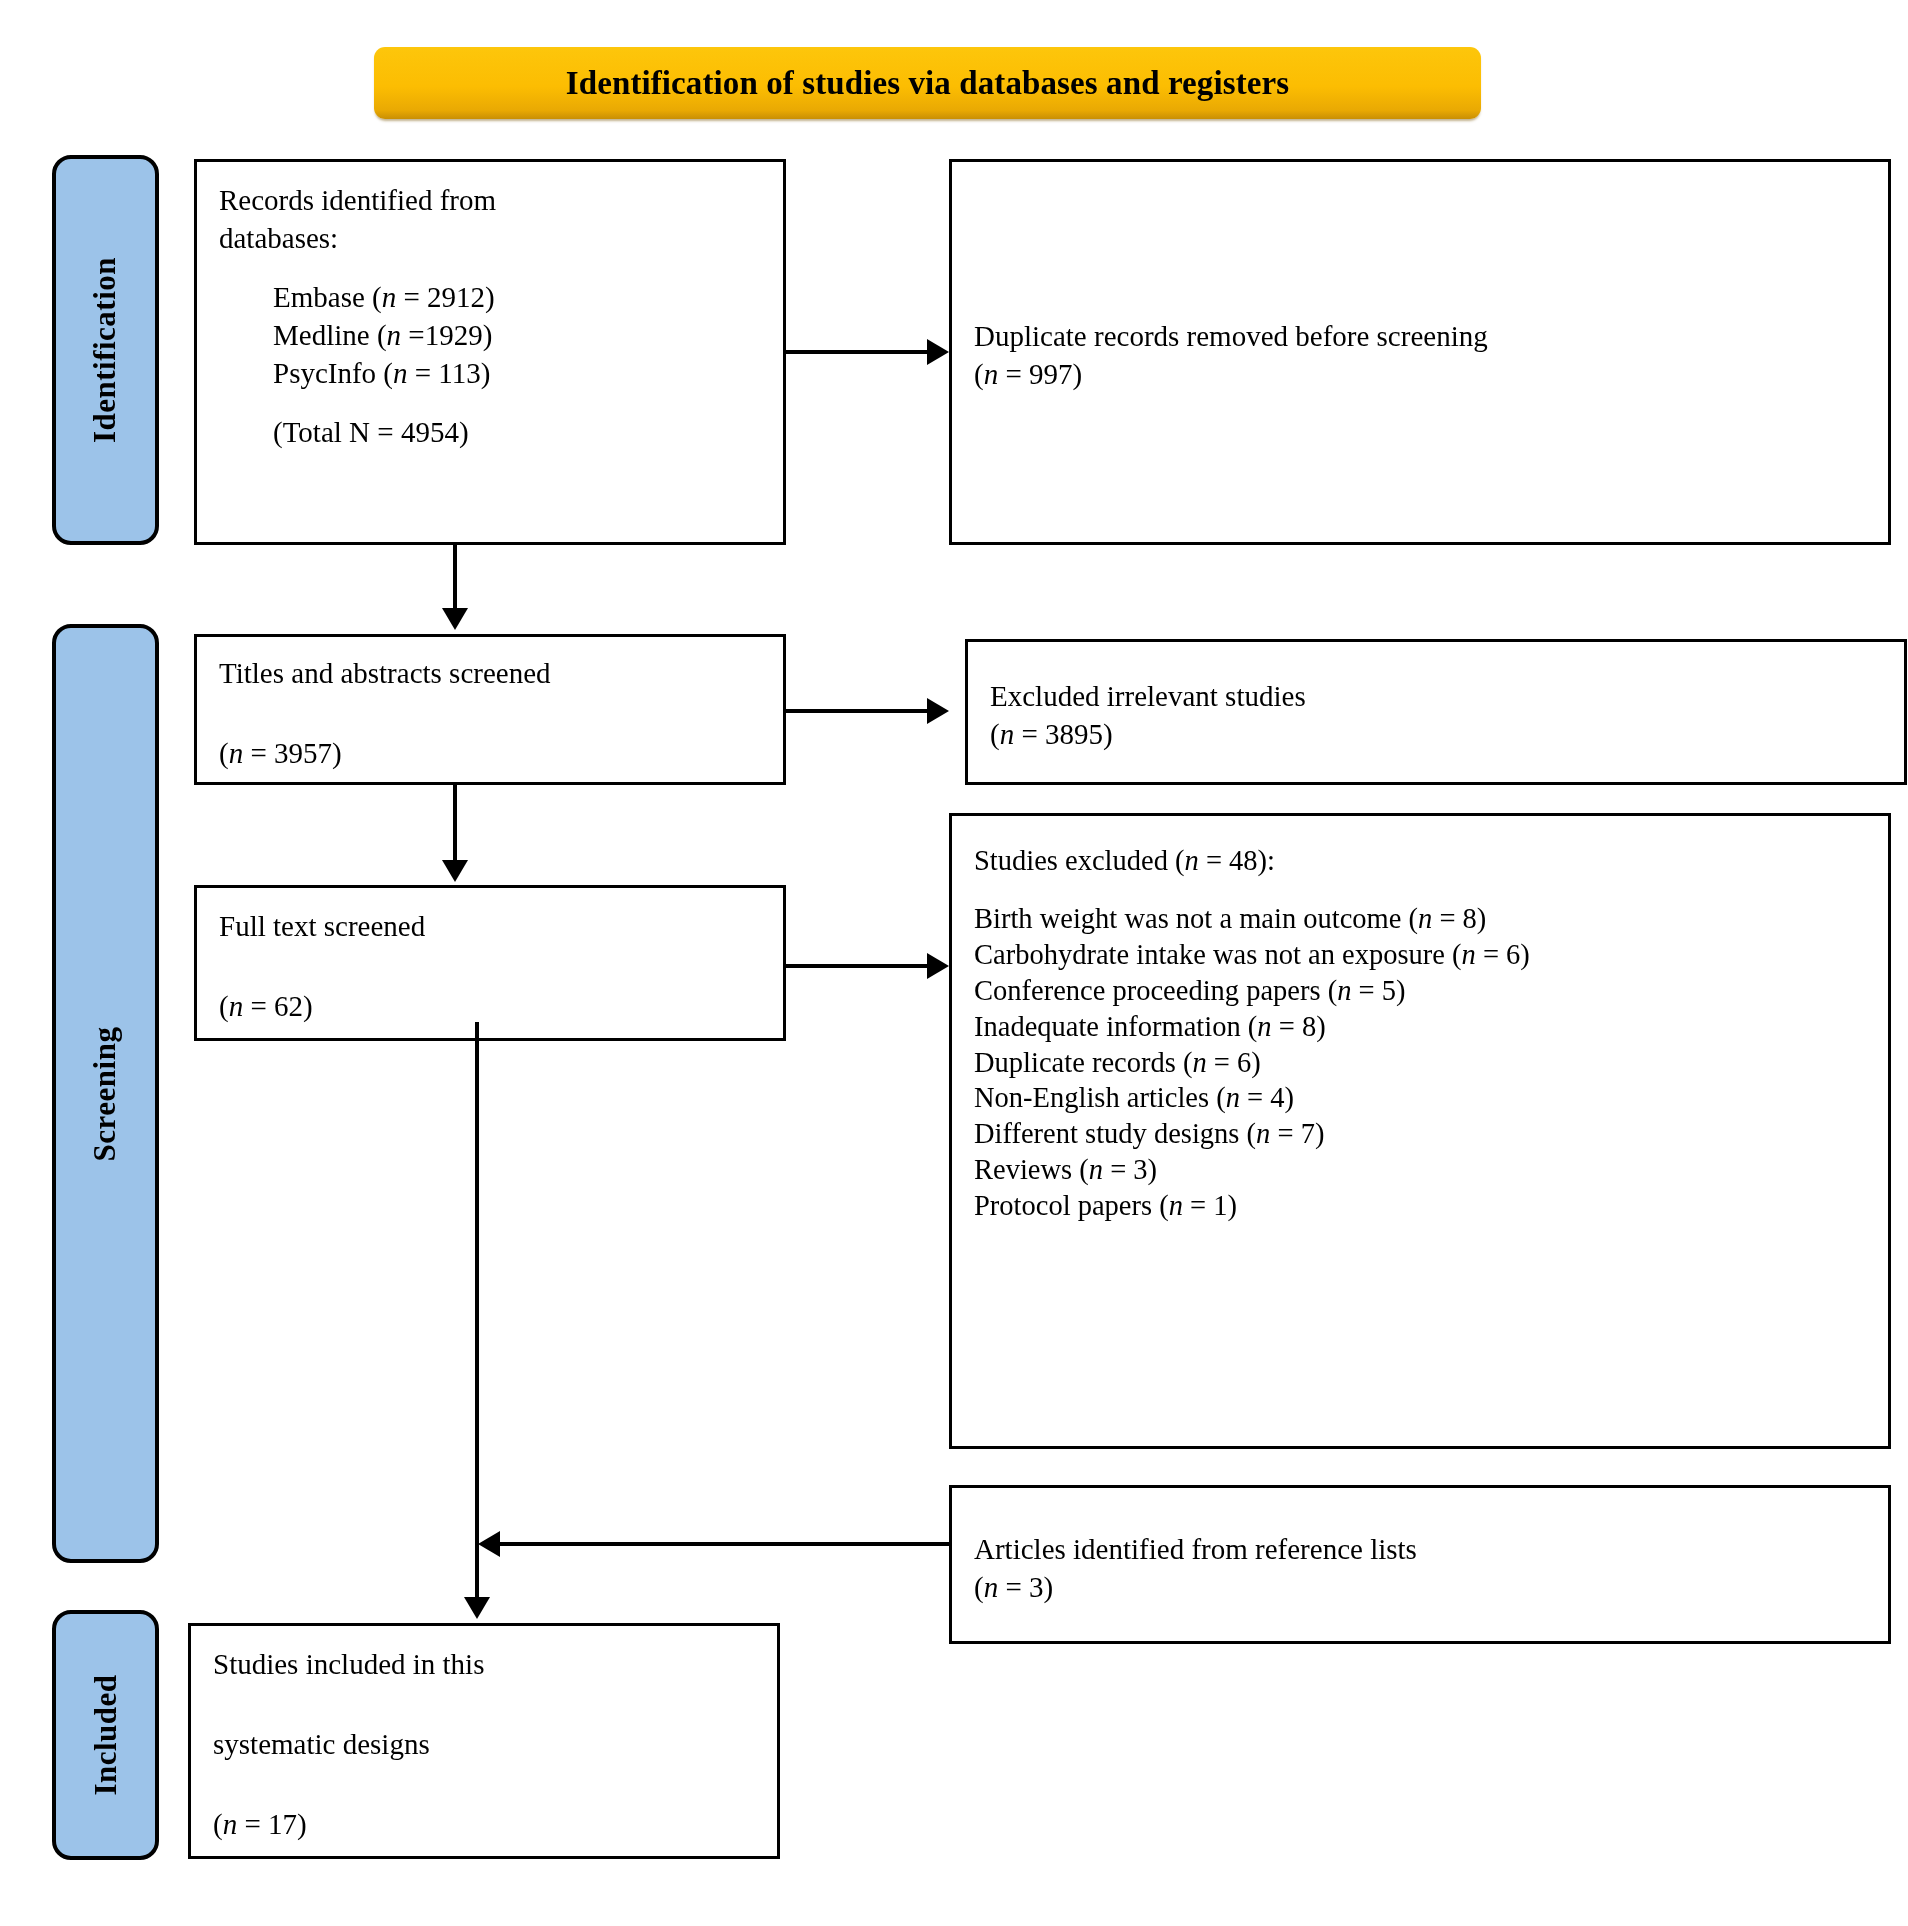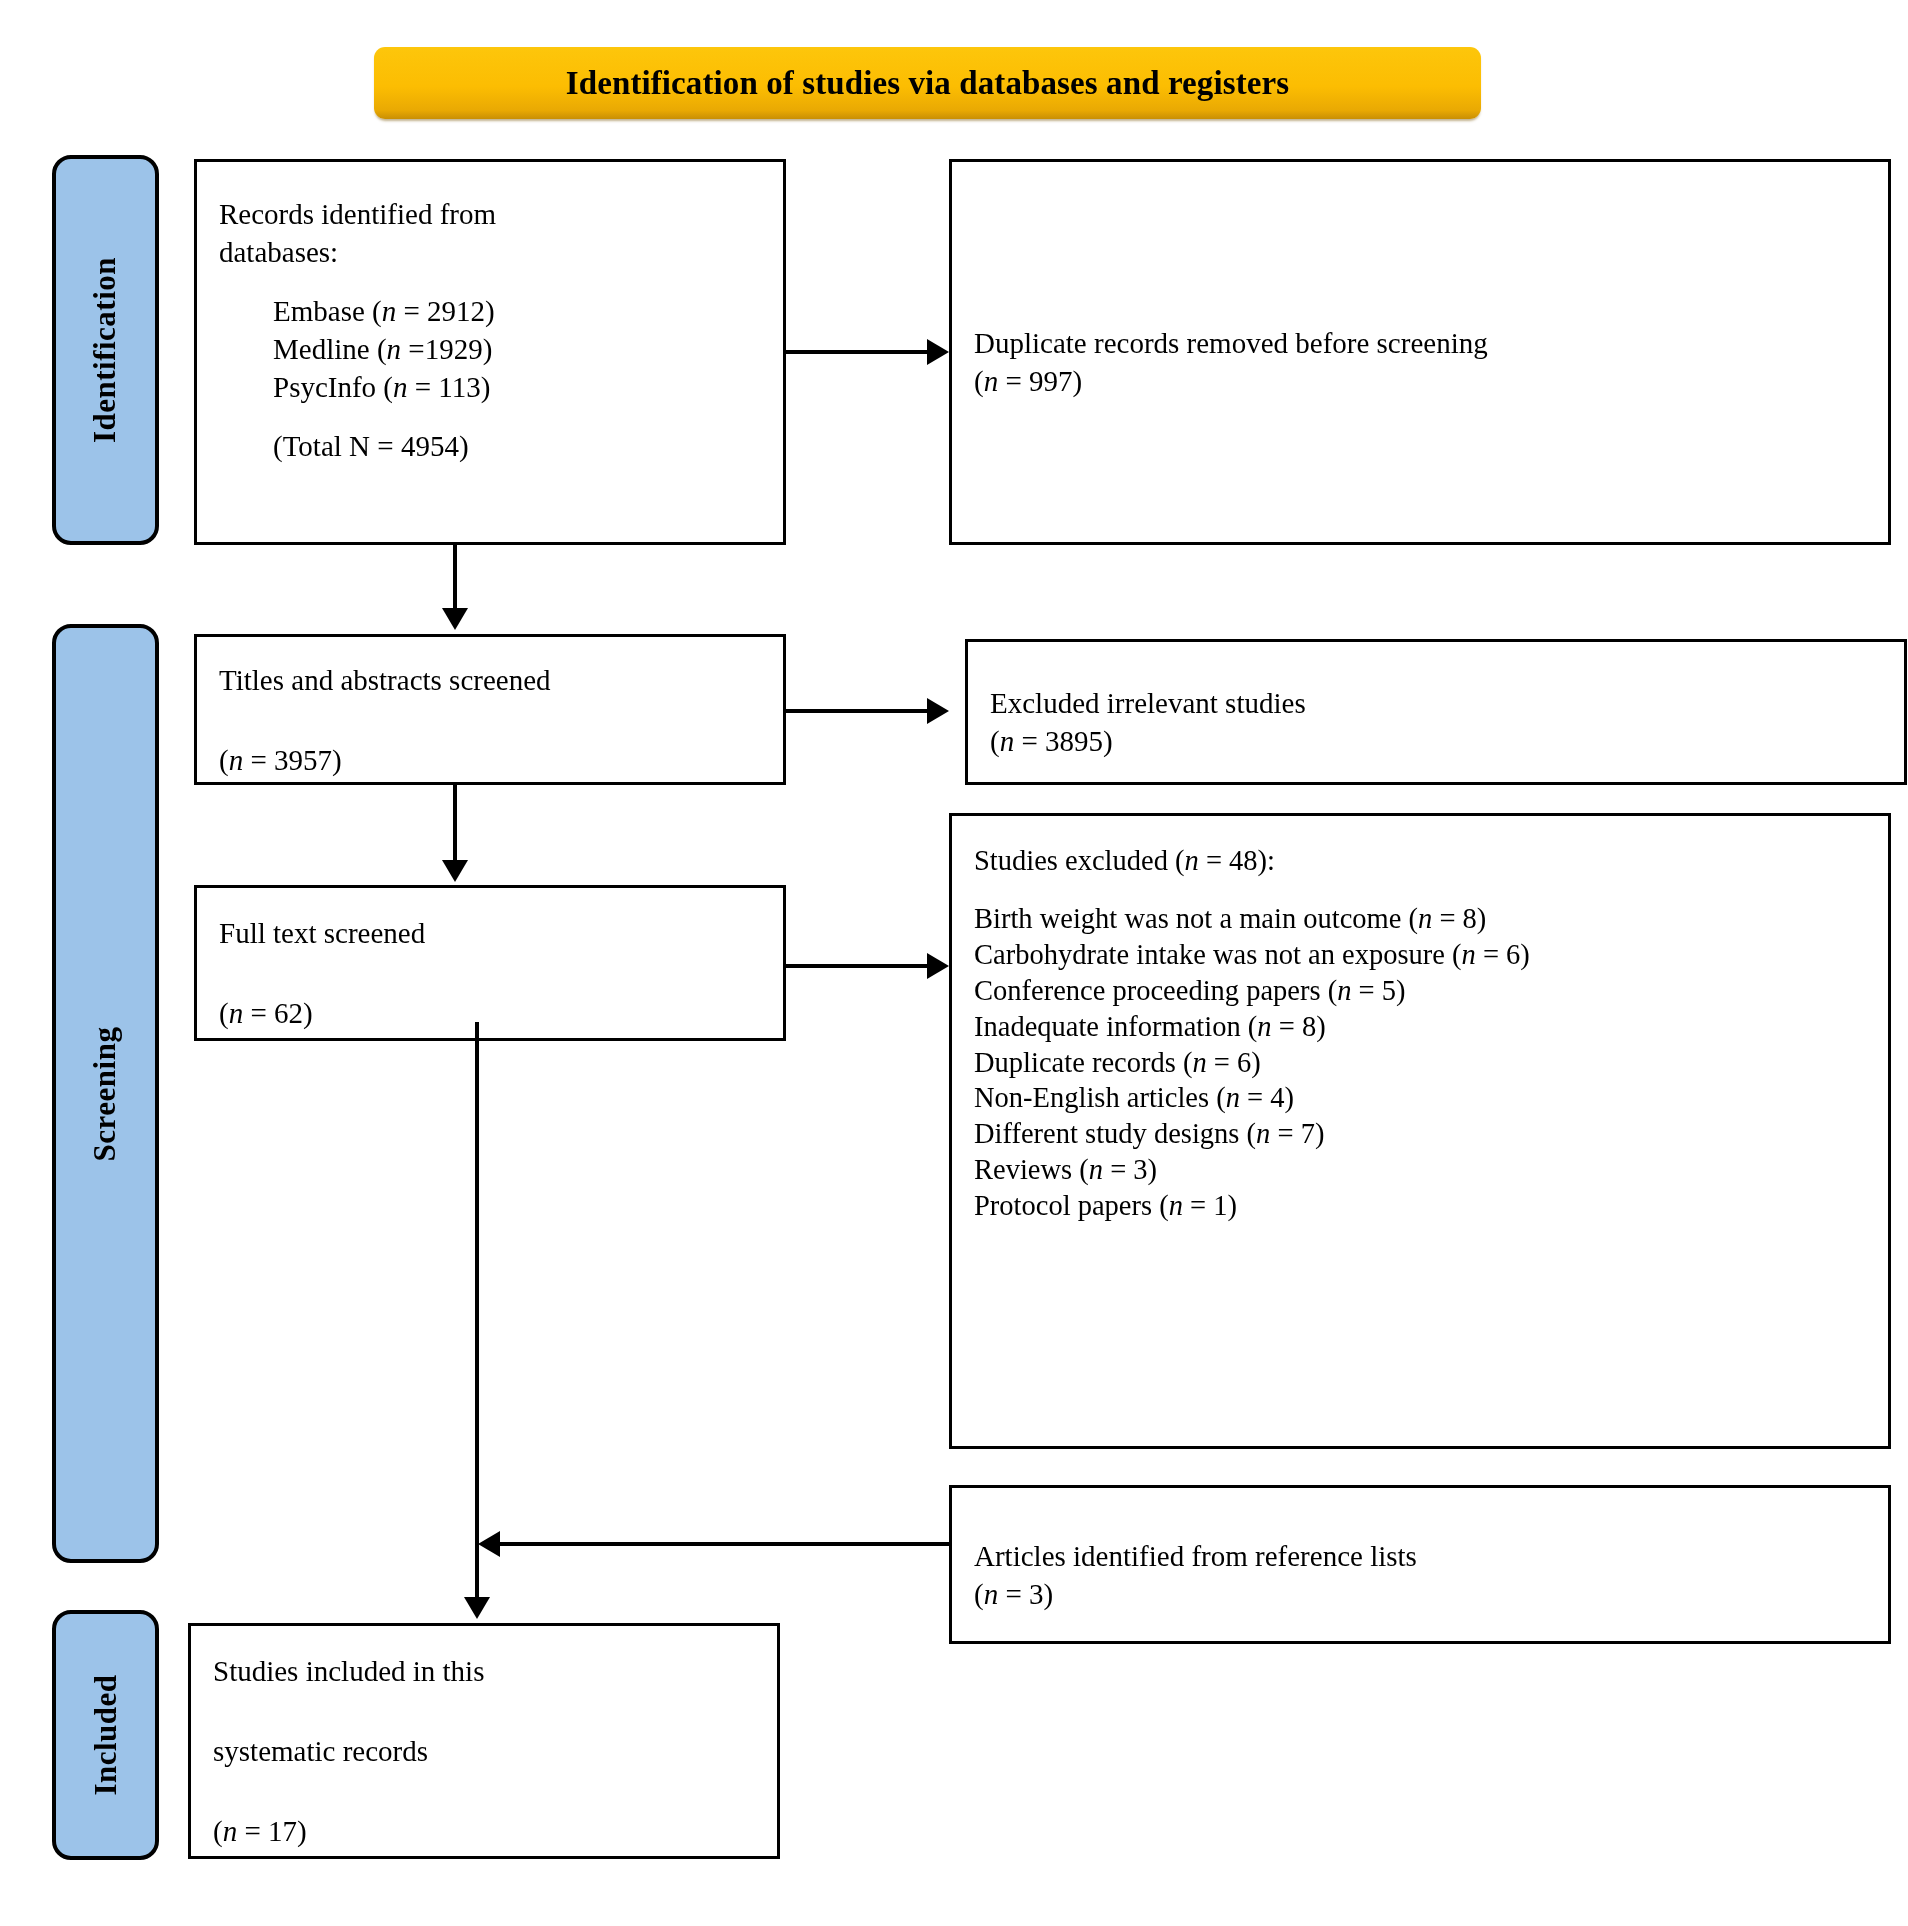--- a/index.html
+++ b/index.html
@@ -31,21 +31,21 @@
     transform:rotate(-90deg);white-space:nowrap;
     font-size:31px;font-weight:bold;letter-spacing:0.5px;
   }
   #stage-identification{left:52px;top:155px;width:107px;height:390px;}
   #stage-screening{left:52px;top:624px;width:107px;height:939px;}
   #stage-included{left:52px;top:1610px;width:107px;height:250px;}
 
   
   .box{
     background:#fff;border:3.5px solid #000;
-    padding:34px 20px 12px 22px;
+    padding:20px 20px 12px 22px;
     font-size:29px;line-height:1.30;
   }
   .box .ln{white-space:nowrap;}
   .box .ind{padding-left:54px;}
   .box .sp{height:22px;}
   .n{font-style:italic;}
 
   #box-records        {left:194px; top:159px;  width:592px;height:386px;}
   #box-duplicates     {left:949px;top:159px;  width:942px;height:386px;}
   #box-titles         {left:194px; top:634px; width:592px;height:151px;}
@@ -142,21 +142,21 @@
     <div class="ln"><span>Protocol papers (</span><span class="n">n</span><span> = 1)</span></div>
   </div>
 
   <div class="abs box" id="box-refs">
     <div class="ln">Articles identified from reference lists</div>
     <div class="ln"><span>(</span><span class="n">n</span><span> = 3)</span></div>
   </div>
 
   <div class="abs box" id="box-included">
     <div class="ln">Studies included in this</div>
-    <div class="ln">systematic records</div>
+    <div class="ln">systematic designs</div>
     <div class="ln"><span>(</span><span class="n">n</span><span> = 17)</span></div>
   </div>
 
   <div class="abs ln-h" style="left:786px;top:350px;width:142px;"></div>
   <div class="abs arrow-r" style="left:927px;top:339px;"></div>
 
   <div class="abs ln-v" style="left:453px;top:545px;width:4px;height:65px;"></div>
   <div class="abs arrow-d" style="left:442px;top:608px;"></div>
 
   <div class="abs ln-h" style="left:786px;top:709px;width:142px;"></div>

